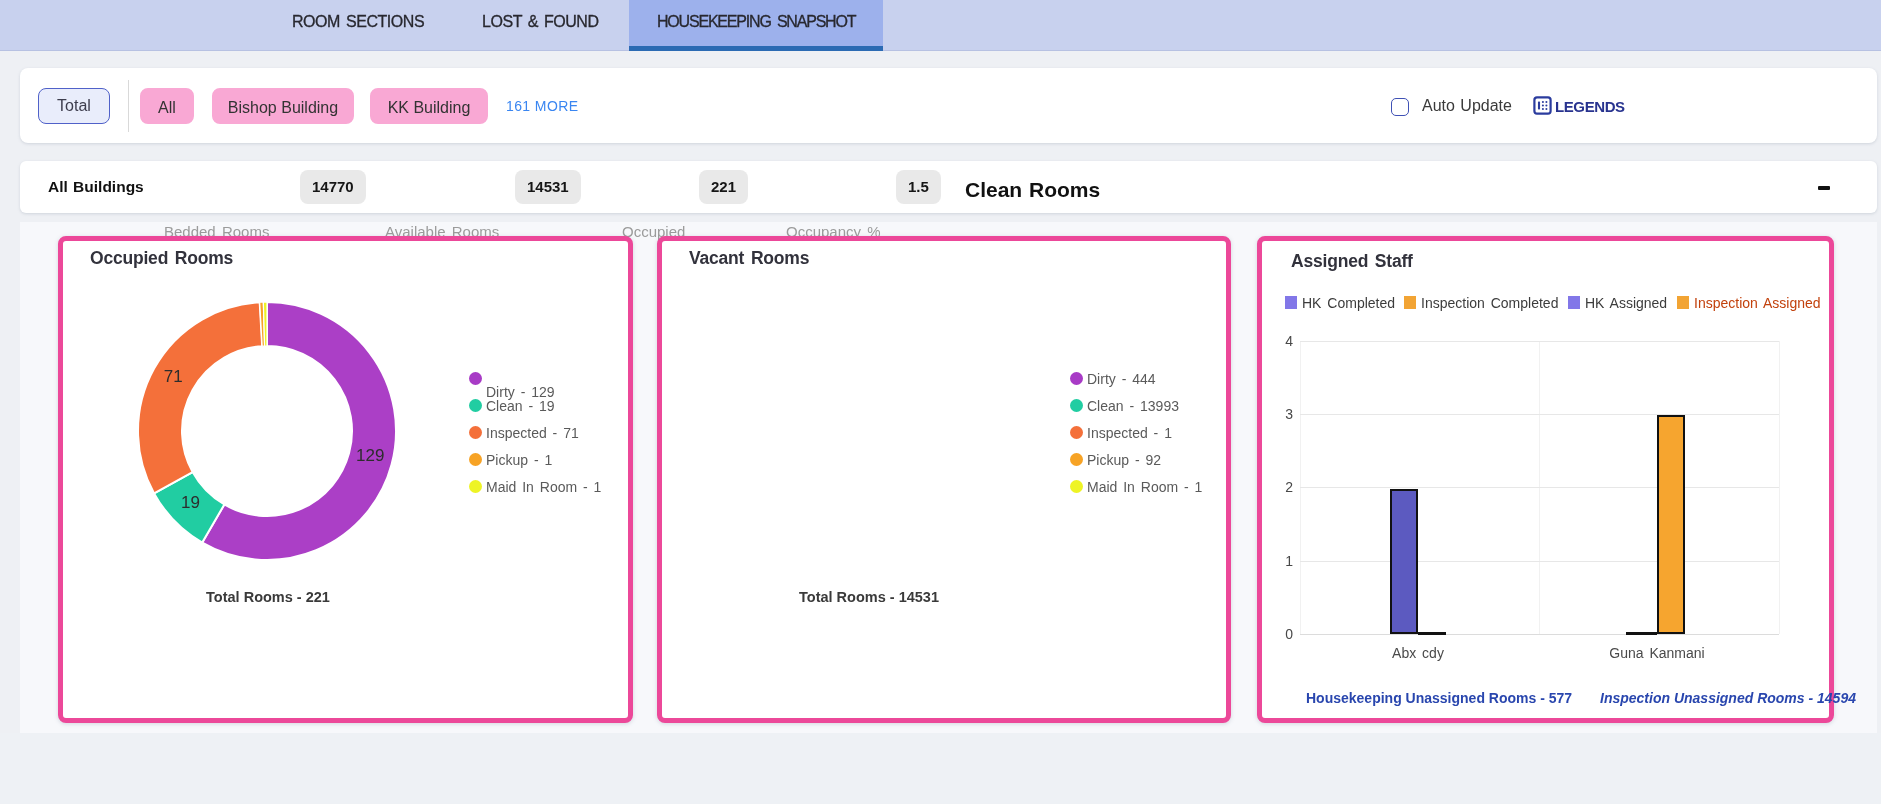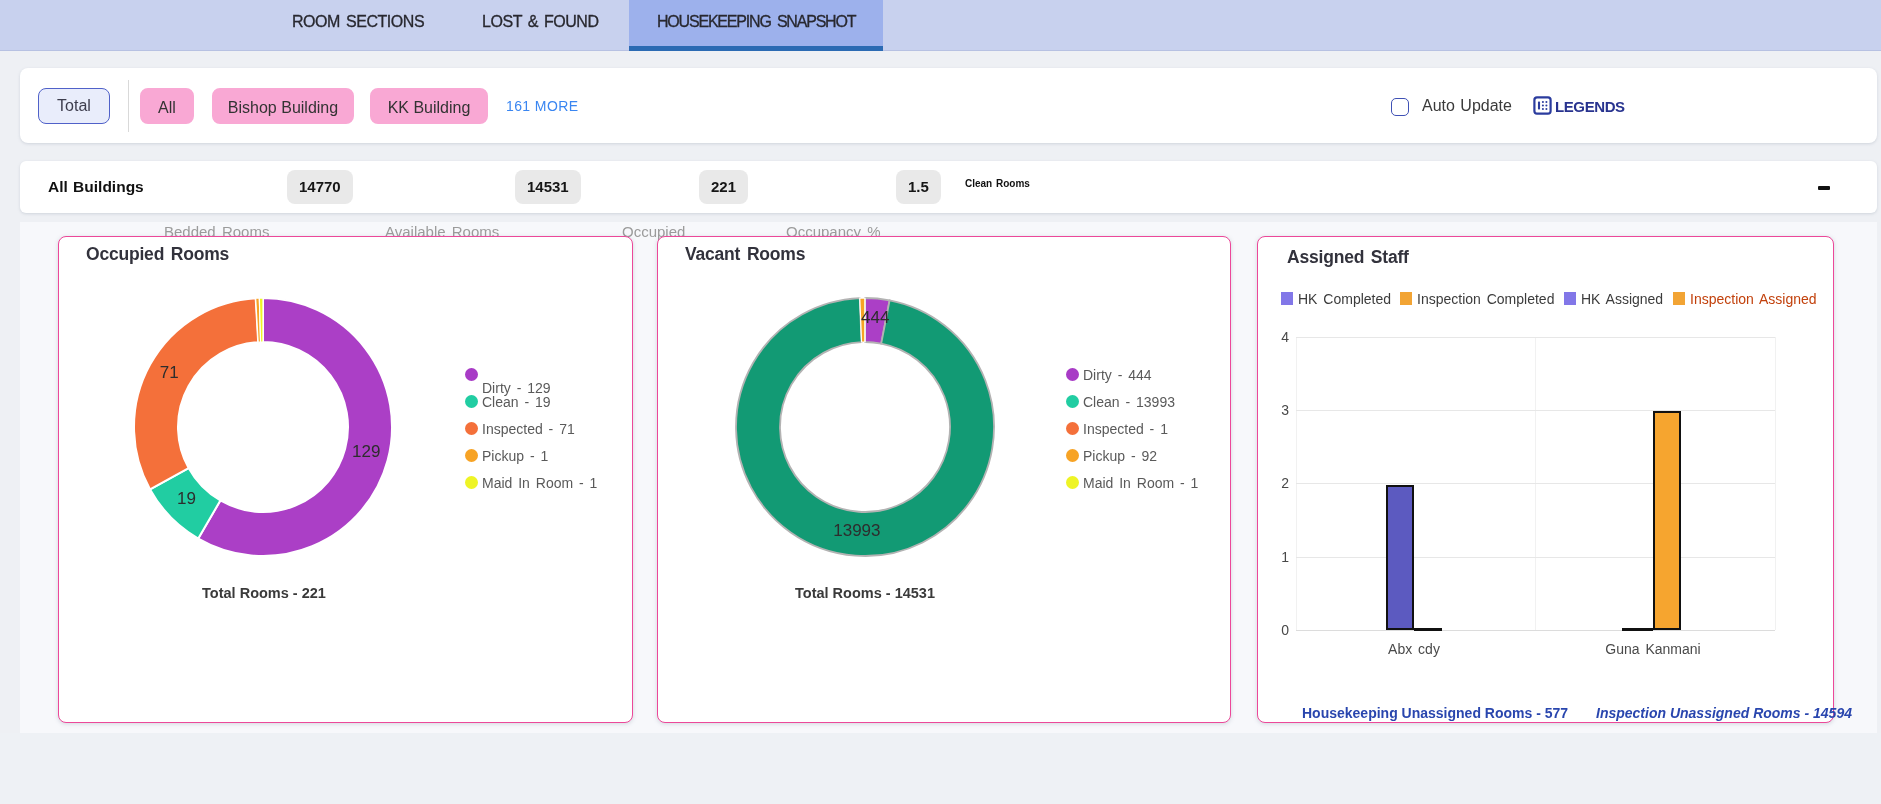--- a/index.html
+++ b/index.html
@@ -6,29 +6,29 @@
 .nav { position:absolute; left:0; top:0; width:1881px; height:51px; background:#c8d1ee; border-bottom:1px solid #b7c1e2; }
 .tab { position:absolute; top:0; height:43px; line-height:43px; font-size:16px; color:#28282f; white-space:nowrap; -webkit-text-stroke:0.3px #28282f; }
 .tab-active { position:absolute; left:629px; top:0; width:254px; height:51px; background:#9db1ec; border-bottom:5px solid #2b6ab3; }
 .wrapper { position:absolute; left:20px; top:222px; width:1857px; height:511px; background:#f7f8fb; }
 .bottomstrip { position:absolute; left:0; top:733px; width:1881px; height:71px; background:#eef1f5; }
 .filterbar { position:absolute; left:20px; top:68px; width:1857px; height:75px; background:#fff; border-radius:8px; box-shadow:0 1px 3px rgba(120,130,150,0.25); }
 .btn { position:absolute; border-radius:8px; font-size:16px; color:#333; text-align:center; background:#f9a8d4; border:3px solid #f9a8d4; white-space:nowrap; }
 .statsbar { position:absolute; left:20px; top:161px; width:1857px; height:52px; background:#fff; border-radius:6px; box-shadow:0 1px 3px rgba(120,130,150,0.25); }
 .slabel { position:absolute; top:18px; font-size:15px; color:#9b9b9b; word-spacing:2px; white-space:nowrap;margin-top:44px; }
 .sval { position:absolute; top:9px; height:34px; line-height:34px; background:#e9e9e9; border-radius:8px; padding:0 12px; font-size:15px; font-weight:700; color:#161616; }
-.card { position:absolute; top:236px; height:487px; background:#fff; border-radius:8px; border:1px solid #ec4899; box-shadow:0 1px 4px rgba(130,140,160,0.3); }
+.card { position:absolute; top:236px; height:487px; background:#fff; border-radius:8px; border:5px solid #ec4899; box-shadow:0 1px 4px rgba(130,140,160,0.3); }
 .ctitle { position:absolute; font-size:17.5px; font-weight:700; color:#32323c; letter-spacing:-0.2px; word-spacing:2px; }
 .leg-dot { position:absolute; width:13px; height:13px; border-radius:50%; }
 .leg-txt { position:absolute; font-size:14px; color:#5a5a5a; word-spacing:2px; white-space:nowrap; }
 .grid-h { position:absolute; height:1px; background:#e7e7e7; }
 .grid-v { position:absolute; width:1px; background:#f1f1f1; }
 .ytick { position:absolute; font-size:14px; color:#484848; text-align:right; width:20px; }
 .totrooms { position:absolute; top:348px; text-align:center; font-size:14.5px; font-weight:700; color:#3a3a3a; }
-.blink { position:absolute; top:468px; font-size:14px; font-weight:700; color:#2946ae; white-space:nowrap;padding-left:32px; }
+.blink { position:absolute; top:449px; font-size:14px; font-weight:700; color:#2946ae; white-space:nowrap;padding-left:32px; }
 </style></head>
 <body>
 <div class="nav">
   <span class="tab" style="left:292px; letter-spacing:-0.45px; word-spacing:2px;">ROOM SECTIONS</span>
   <span class="tab" style="left:482px; letter-spacing:-0.45px; word-spacing:2px;">LOST &amp; FOUND</span>
   <div class="tab-active"></div>
   <span class="tab" style="left:657px; letter-spacing:-1.2px; word-spacing:3px; z-index:2;">HOUSEKEEPING SNAPSHOT</span>
 </div>
 <div class="wrapper"></div>
 <div class="bottomstrip"></div>
@@ -53,28 +53,28 @@
       <circle cx="9.9" cy="13" r="1.05" fill="#2b3c9e"></circle>
       <circle cx="13.4" cy="13" r="1.05" fill="#2b3c9e"></circle>
     </svg>
   <div style="position:absolute; left:1535px; top:30px; font-size:15px; font-weight:700; color:#28338f; letter-spacing:-0.4px;">LEGENDS</div>
 
 </div>
 
 <div class="statsbar">
   <span style="position:absolute; left:28px; top:17px; font-size:15.5px; font-weight:700; color:#111; word-spacing:1px;">All Buildings</span>
   <span class="slabel" style="left:144px;">Bedded Rooms</span>
-  <span class="sval" style="left:267px;">14770</span>
+  <span class="sval" style="left:280px;">14770</span>
   <span class="slabel" style="left:365px;">Available Rooms</span>
   <span class="sval" style="left:495px;">14531</span>
   <span class="slabel" style="left:602px;">Occupied</span>
   <span class="sval" style="left:679px;">221</span>
   <span class="slabel" style="left:766px;">Occupancy %</span>
   <span class="sval" style="left:876px;">1.5</span>
-  <span style="position:absolute; left:945px; top:17px; font-size:10px; font-weight:700; color:#111; word-spacing:1px;">Clean Rooms</span>
+  <span style="position:absolute; left:945px; top:17px; font-size:21px; font-weight:700; color:#111; word-spacing:1px;">Clean Rooms</span>
   <div style="position:absolute; left:1798px; top:24.5px; width:12px; height:4px; background:#111; border-radius:1px;"></div>
 </div>
 
 <div class="card" style="left:58px; width:575px;">
   <div class="ctitle" style="left:27px; top:7px;">Occupied Rooms</div>
   <div style="position:absolute; left:34px; top:20px;"><svg width="340" height="340" viewBox="0 0 340 340">
         <path d="M170.00 41.00A129 129 0 1 1 105.24 281.56L127.33 243.51A85 85 0 1 0 170.00 85.00Z" fill="#ab3fc6" stroke="#fff" stroke-width="2"></path>
         <path d="M105.24 281.56A129 129 0 0 1 57.08 232.37L95.60 211.10A85 85 0 0 0 127.33 243.51Z" fill="#21cda2" stroke="#fff" stroke-width="2"></path>
         <path d="M57.08 232.37A129 129 0 0 1 162.67 41.21L165.17 85.14A85 85 0 0 0 95.60 211.10Z" fill="#f4703a" stroke="#fff" stroke-width="2"></path>
         <path d="M162.67 41.21A129 129 0 0 1 166.33 41.05L167.58 85.03A85 85 0 0 0 165.17 85.14Z" fill="#f7a325" stroke="#fff" stroke-width="1.2"></path>
@@ -91,29 +91,20 @@
     <div class="leg-txt" style="left:423px; top:184px;">Inspected - 71</div>
   <div class="leg-dot" style="left:406px; top:212px; background:#f7a325;"></div>
     <div class="leg-txt" style="left:423px; top:211px;">Pickup - 1</div>
   <div class="leg-dot" style="left:406px; top:239px; background:#eef425;"></div>
     <div class="leg-txt" style="left:423px; top:238px;">Maid In Room - 1</div>
   <div class="totrooms" style="left:0px; width:410px;">Total Rooms - 221</div>
 </div>
 
 <div class="card" style="left:657px; width:574px;">
   <div class="ctitle" style="left:27px; top:7px;">Vacant Rooms</div>
-  <div style="position:absolute; left:37px; top:20px;"><svg width="340" height="340" viewBox="0 0 340 340">
-        <path d="M170.00 41.00A129 129 0 0 1 194.61 43.37L186.22 86.56A85 85 0 0 0 170.00 85.00Z" fill="#ab3fc6" stroke="#b3b3b3" stroke-width="1.8"></path>
-        <path d="M194.61 43.37A129 129 0 1 1 164.76 41.11L166.55 85.07A85 85 0 1 0 186.22 86.56Z" fill="#129a74" stroke="#b3b3b3" stroke-width="1.8"></path>
-        <path d="M164.76 41.11A129 129 0 0 1 164.81 41.10L166.58 85.07A85 85 0 0 0 166.55 85.07Z" fill="#f4703a" stroke="#fff" stroke-width="0.5"></path>
-        <path d="M164.81 41.10A129 129 0 0 1 169.94 41.00L169.96 85.00A85 85 0 0 0 166.58 85.07Z" fill="#f7a325" stroke="#fff" stroke-width="1.1"></path>
-        <path d="M169.94 41.00A129 129 0 0 1 170.00 41.00L170.00 85.00A85 85 0 0 0 169.96 85.00Z" fill="#eef425" stroke="#fff" stroke-width="0.5"></path>
-        <text x="180.3" y="66.0" text-anchor="middle" font-size="17" fill="#2d2d2d">444</text>
-        <text x="161.9" y="279.2" text-anchor="middle" font-size="17" fill="#2d2d2d">13993</text>
-      </svg></div>
   <div class="leg-dot" style="left:408px; top:131px; background:#a83bc6;"></div>
     <div class="leg-txt" style="left:425px; top:130px;">Dirty - 444</div>
   <div class="leg-dot" style="left:408px; top:158px; background:#21cda2;"></div>
     <div class="leg-txt" style="left:425px; top:157px;">Clean - 13993</div>
   <div class="leg-dot" style="left:408px; top:185px; background:#f4703a;"></div>
     <div class="leg-txt" style="left:425px; top:184px;">Inspected - 1</div>
   <div class="leg-dot" style="left:408px; top:212px; background:#f7a325;"></div>
     <div class="leg-txt" style="left:425px; top:211px;">Pickup - 92</div>
   <div class="leg-dot" style="left:408px; top:239px; background:#eef425;"></div>
     <div class="leg-txt" style="left:425px; top:238px;">Maid In Room - 1</div>

